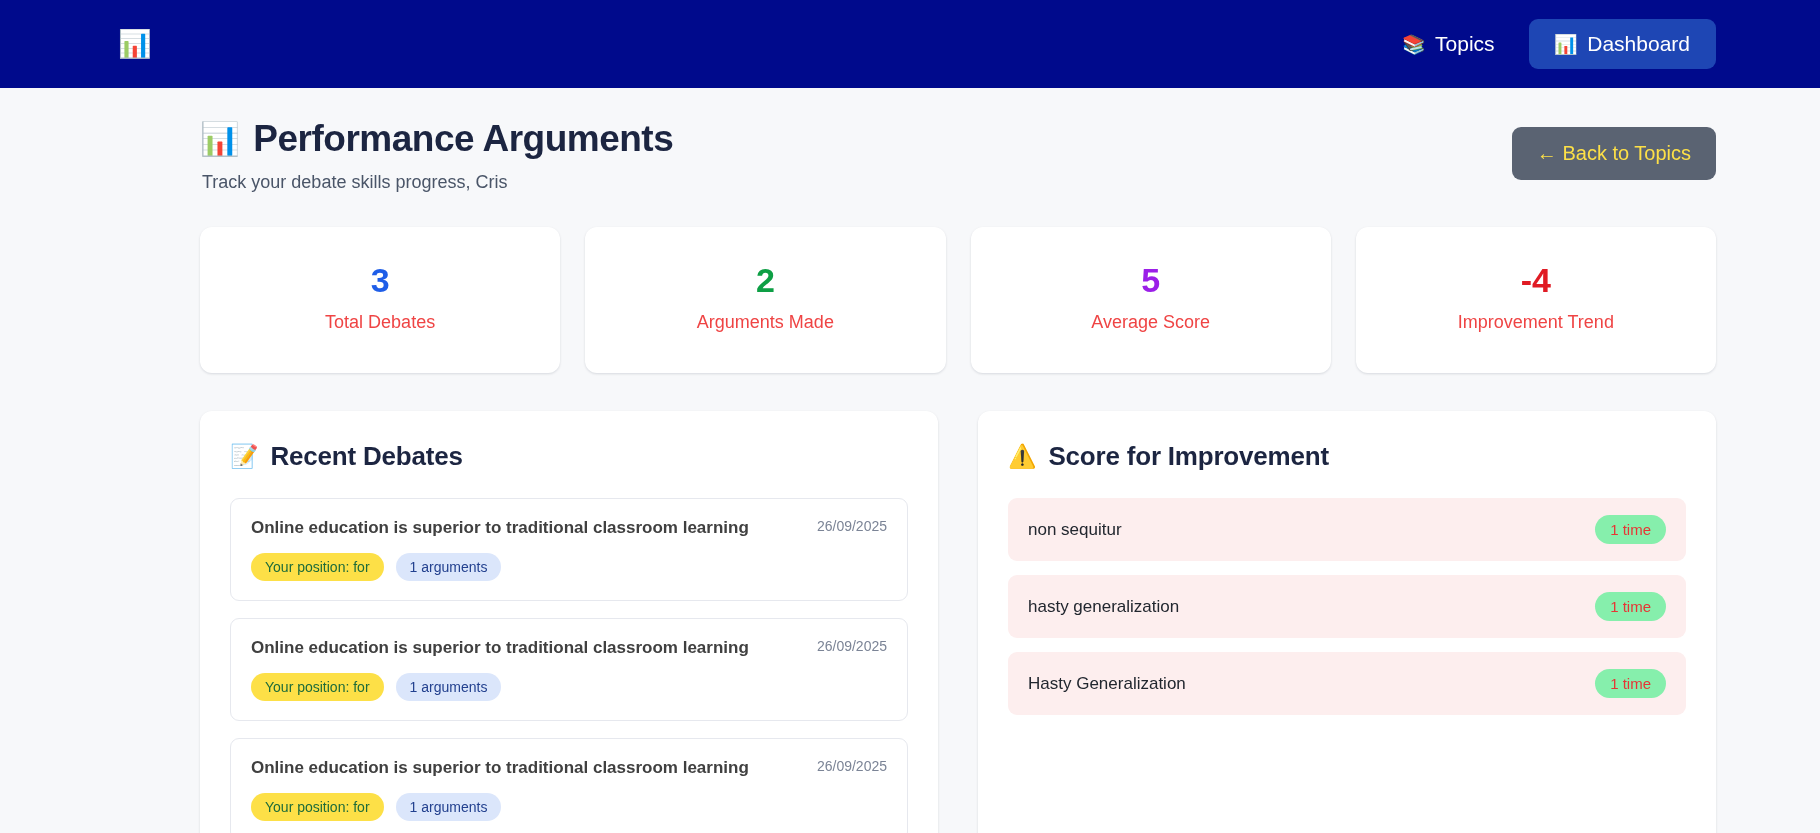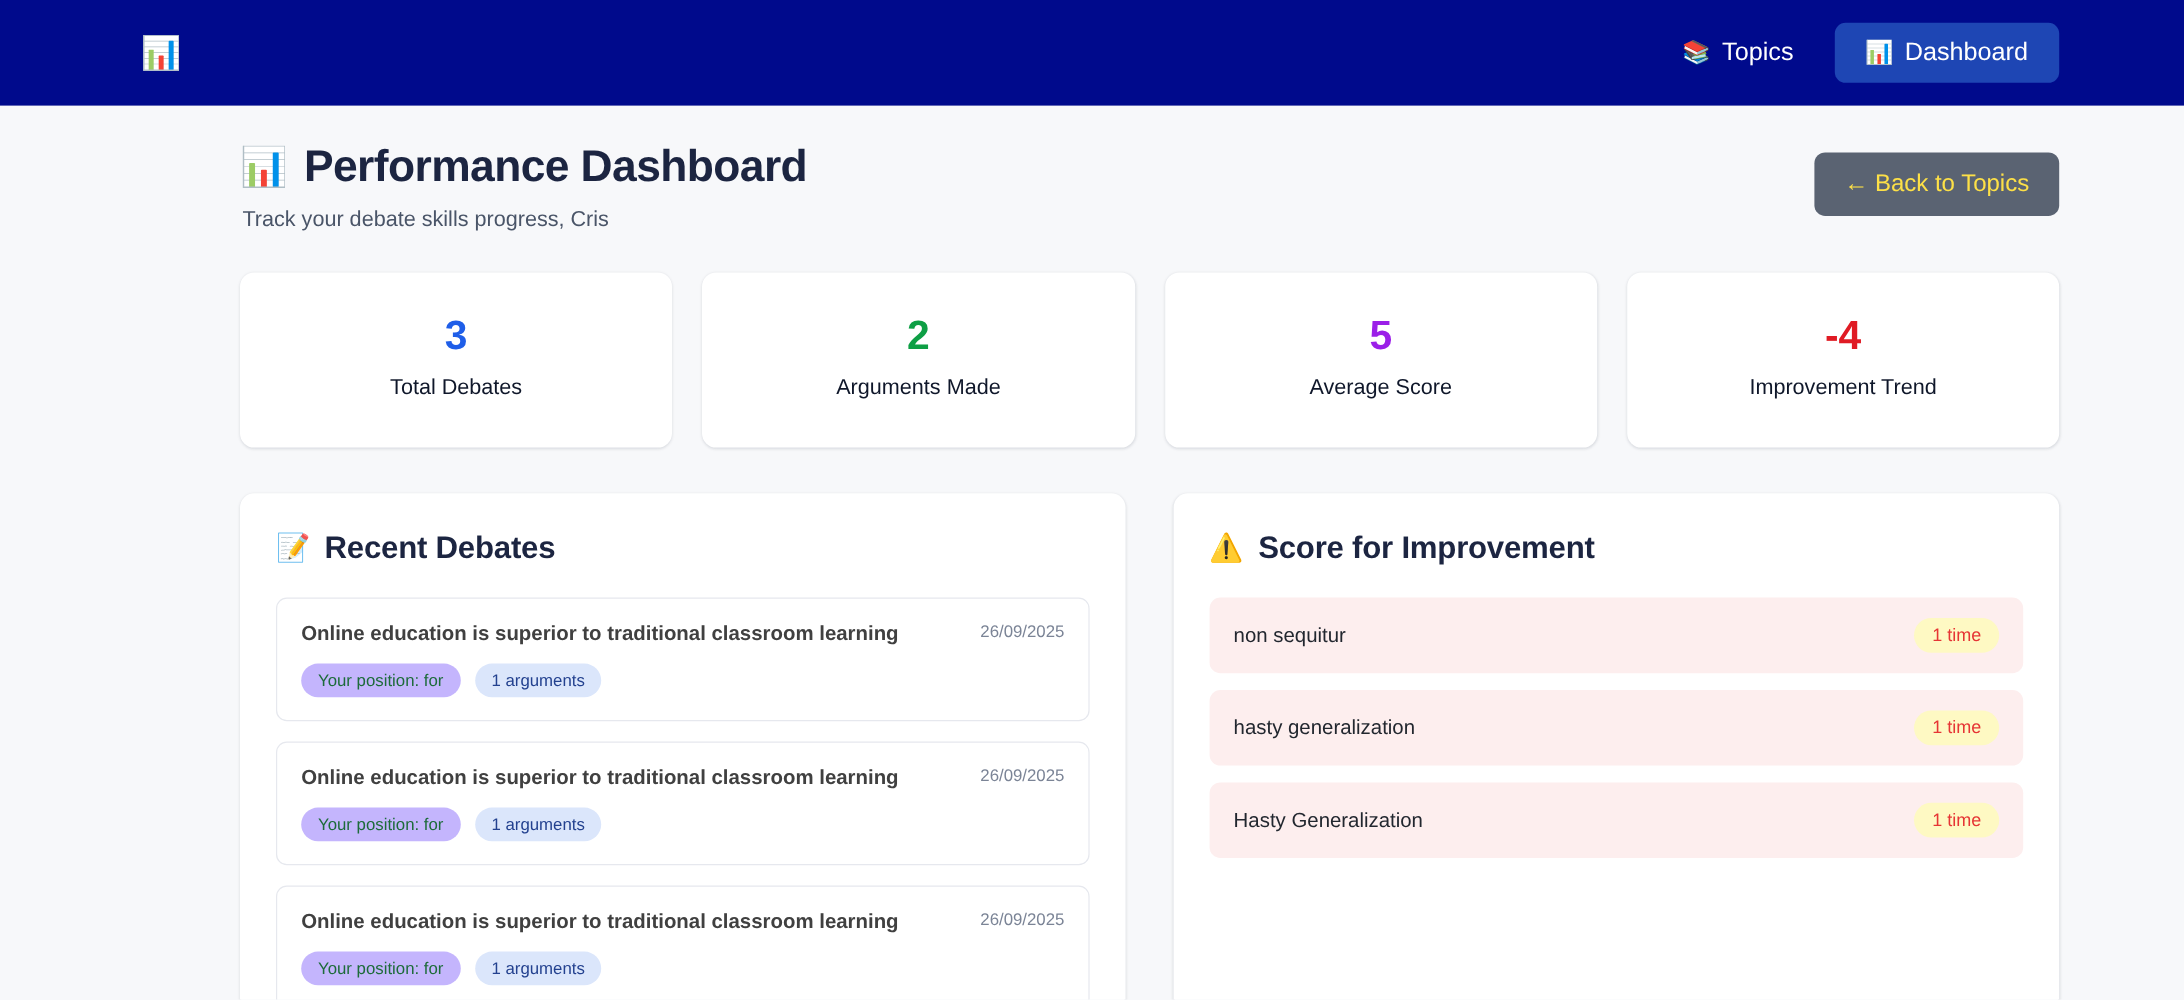--- a/index.html
+++ b/index.html
@@ -123,21 +123,21 @@
   }
 
   .stat-value {
     font-size: 34px;
     font-weight: bold;
     line-height: 1.15;
   }
   .stat-label {
     margin-top: 12px;
     font-size: 18px;
-    color: #0f172a;
+    color: #ef4444;
   }
 
   
   .panels {
     display: grid;
     grid-template-columns: 1fr 1fr;
     gap: 40px;
     margin-top: 38px;
   }
 
@@ -197,21 +197,21 @@
     margin-top: 14px;
   }
 
   .badge {
     font-size: 14px;
     padding: 6px 14px;
     border-radius: 999px;
     white-space: nowrap;
   }
   .badge-position {
-    background: #c4b5fd;
+    background: #fde047;
     color: #1d6b3a;
   }
   .badge-arguments {
     background: #dbe6fb;
     color: #23418f;
   }
 
   
   .improve-item {
     background: #fdeeee;
@@ -222,21 +222,21 @@
     align-items: center;
     justify-content: space-between;
   }
 
   .improve-name {
     font-size: 17px;
     color: #22272f;
   }
 
   .improve-count {
-    background: #fef9c3;
+    background: #86efac;
     color: #e63535;
     font-size: 15px;
     padding: 6px 15px;
     border-radius: 999px;
     white-space: nowrap;
   }
 </style>
 </head>
 <body>
 
@@ -255,21 +255,21 @@
     </a>
   </div>
 </div>
 
 <div class="page">
 
   <div class="page-head">
     <div>
       <div class="page-title">
         <span class="title-emoji">📊</span>
-        <span>Performance Dashboard</span>
+        <span>Performance Arguments</span>
       </div>
       <div class="page-sub">Track your debate skills progress, Cris</div>
     </div>
     <button class="back-btn">← Back to Topics</button>
   </div>
 
   <div class="stats">
     <div class="stat-card">
       <div class="stat-value" style="color: rgb(31, 94, 232);">3</div>
       <div class="stat-label">Total Debates</div>

